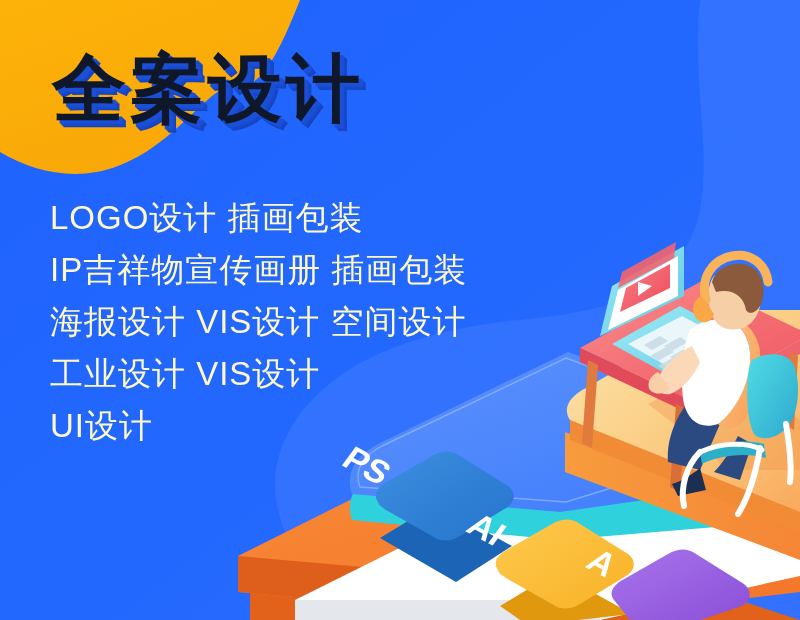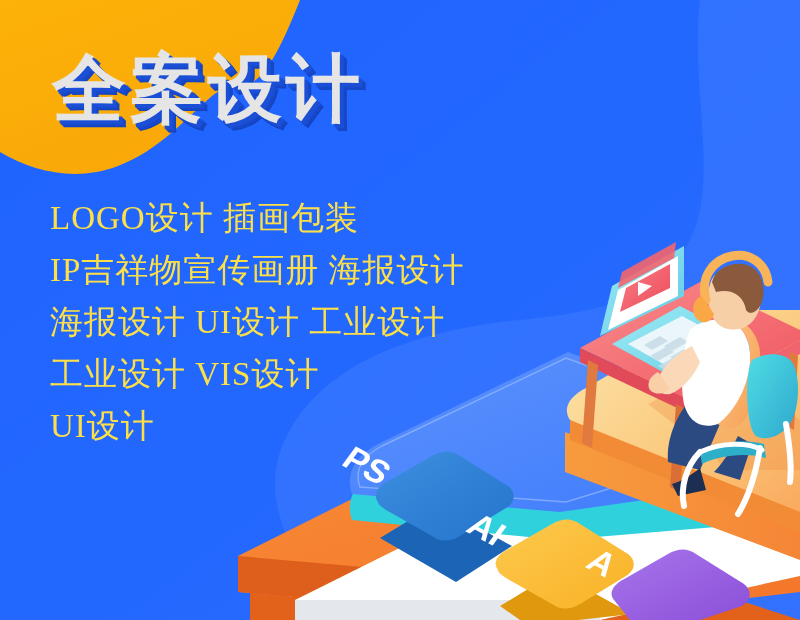--- a/index.html
+++ b/index.html
@@ -35,48 +35,47 @@
     position: absolute;
     left: 52px;
     top: 52px;
     z-index: 20;
   }
   .headline {
     margin: 0;
     font-size: 74px;
     line-height: 1.0;
     font-weight: bold;
-    color: #e5e5e5;
+    color: #0f172a;
     letter-spacing: 4px;
     white-space: nowrap;
     text-shadow:
        3px 3px 0 #1a4fd6,
        4px 4px 0 #1a4fd6,
        5px 5px 0 #1748c9,
        6px 6px 0 #1748c9,
        7px 7px 0 #1443bd;
   }
 
   .service-list {
     position: absolute;
     left: 50px;
     top: 192px;
     z-index: 20;
     margin: 0;
     padding: 0;
     list-style: none;
   }
   .service-line {
-    color: #fde047;
+    color: #fef9c3;
     font-size: 33px;
     line-height: 52px;
     letter-spacing: 1px;
     white-space: nowrap;
     font-weight: normal;
-    font-family: Liberation Serif, serif;
   }
 
   
   .illustration {
     position: absolute;
     left: 0;
     top: 0;
     width: 800px;
     height: 620px;
     z-index: 10;
@@ -341,19 +340,19 @@
       <text x="676" y="614" fill="#FFFFFF" font-family="Liberation Sans, sans-serif" font-size="34" font-weight="bold" text-anchor="middle" transform="rotate(28 676 604) skewX(-8)">A</text>
     </g>
   </svg>
 
   <div class="headline-wrap">
     <h1 class="headline">全案设计</h1>
   </div>
 
   <ul class="service-list">
     <li class="service-line">LOGO设计 插画包装</li>
-    <li class="service-line">IP吉祥物宣传画册  海报设计</li>
-    <li class="service-line">海报设计  UI设计  工业设计</li>
+    <li class="service-line">IP吉祥物宣传画册  插画包装</li>
+    <li class="service-line">海报设计  VIS设计  空间设计</li>
     <li class="service-line">工业设计  VIS设计</li>
     <li class="service-line">UI设计</li>
   </ul>
 
 </div>
 
 </body></html>

